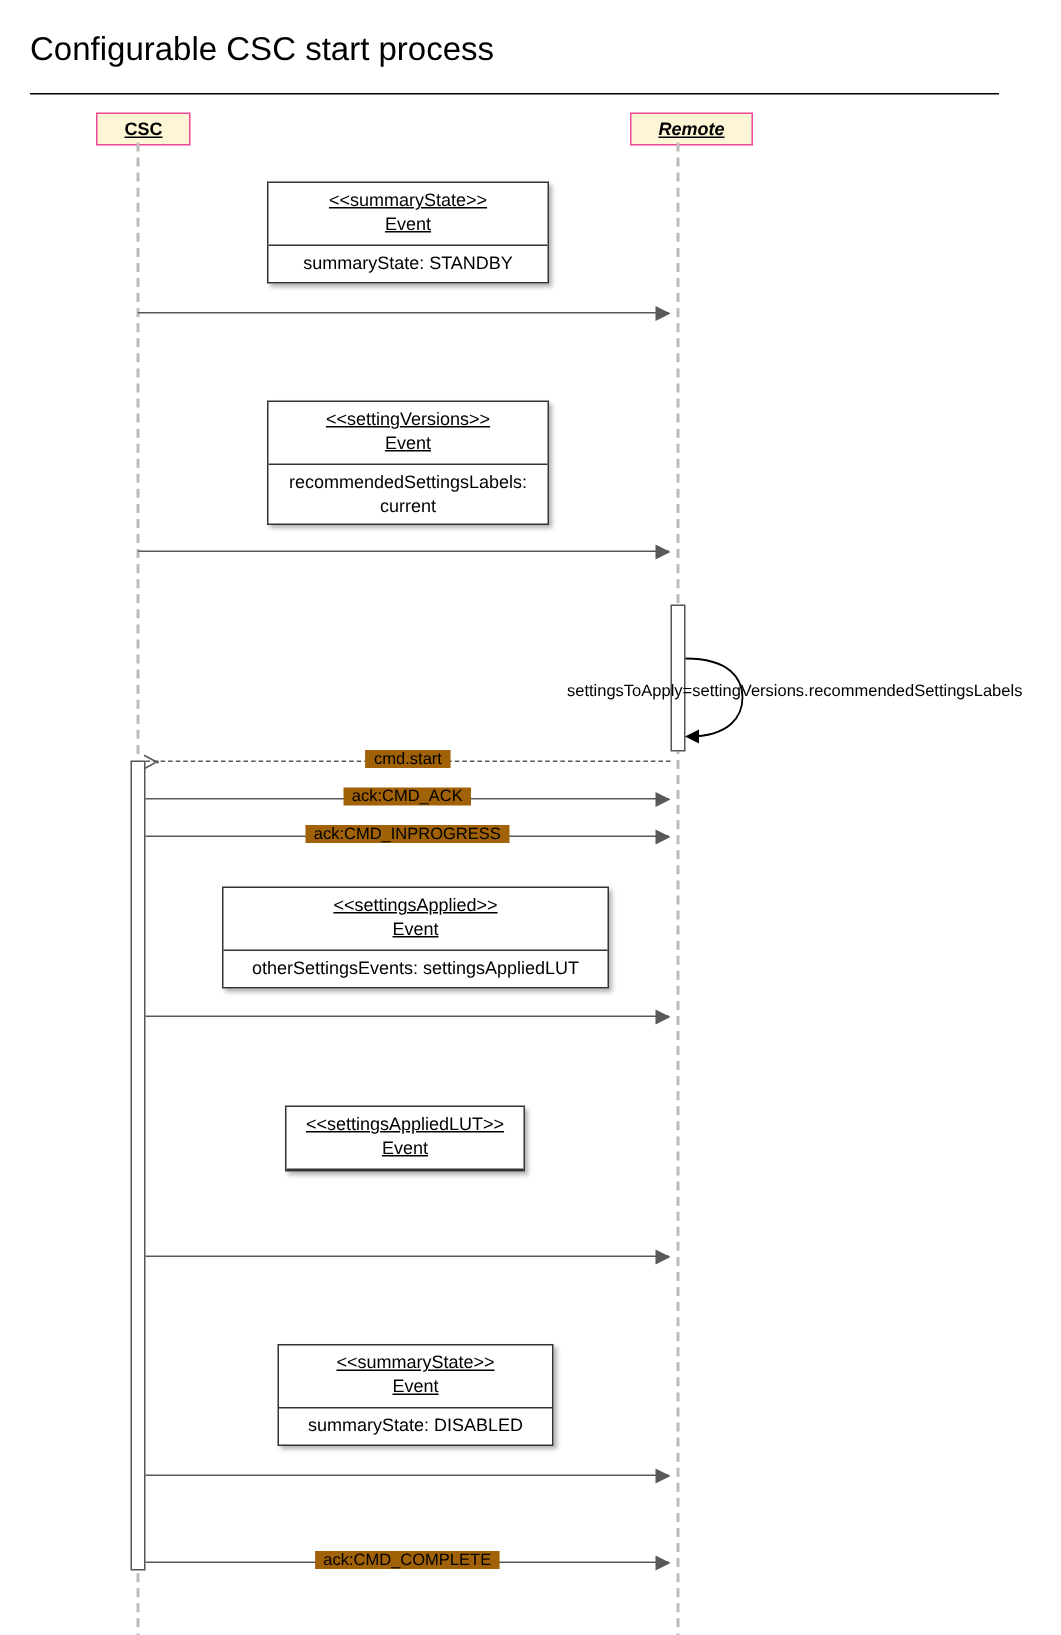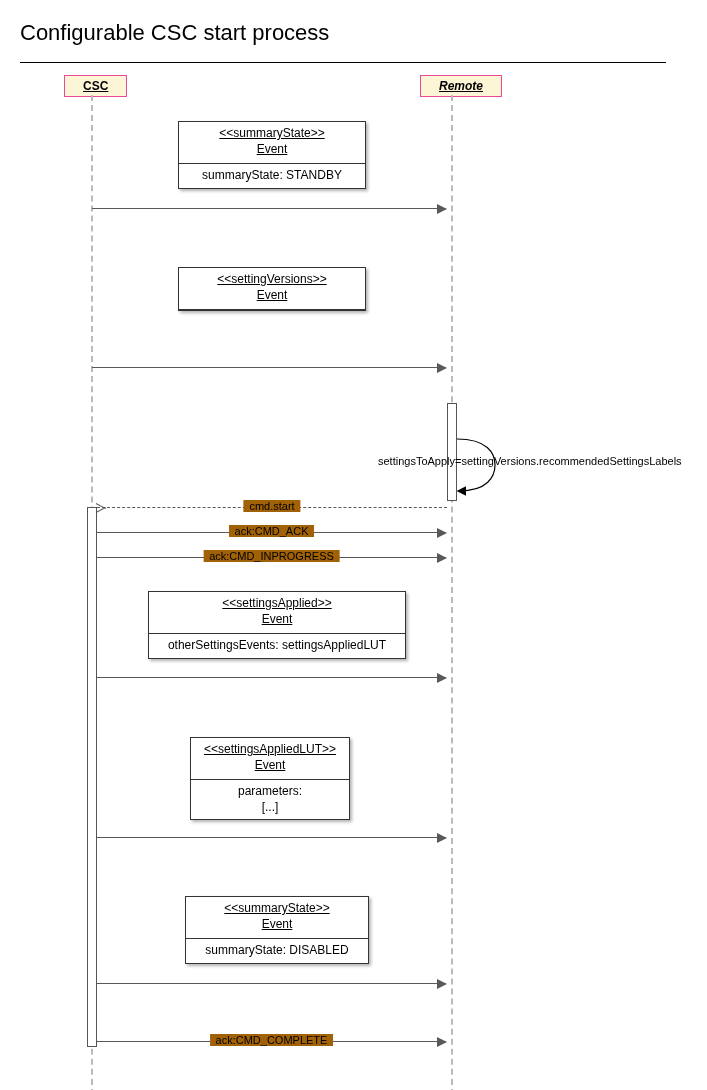--- a/index.html
+++ b/index.html
@@ -151,20 +151,24 @@
   </div>
   <div class="arrow" style="left:72px; top:133px; width:354px;">
       <div class="head"></div>
     </div>
 
   <div class="msgbox" style="left:158px; top:192px; width:188px;">
     <div class="hdr">
       <span class="stereo">&lt;&lt;settingVersions&gt;&gt;</span><br>
       <span class="ename">Event</span>
     </div>
+    <div class="body">
+      <span>recommendedSettingsLabels:</span><br>
+      <span>current</span>
+    </div>
   </div>
   <div class="arrow" style="left:72px; top:292px; width:354px;">
       <div class="head"></div>
     </div>
 
   <div class="activation" style="left:427px; top:328px; height:98px;"></div>
 
   <svg class="selfloop" style="left:437px; top:360px;" width="42" height="62">
     <defs>
       <marker id="arrh" markerWidth="8" markerHeight="8" refX="6" refY="4" orient="auto">
@@ -201,24 +205,20 @@
   </div>
   <div class="arrow" style="left:77px; top:602px; width:349px;">
       <div class="head"></div>
     </div>
 
   <div class="msgbox" style="left:170px; top:662px; width:160px;">
     <div class="hdr">
       <span class="stereo">&lt;&lt;settingsAppliedLUT&gt;&gt;</span><br>
       <span class="ename">Event</span>
     </div>
-    <div class="body">
-      <span>parameters:</span><br>
-      <span>[...]</span>
-    </div>
   </div>
   <div class="arrow" style="left:77px; top:762px; width:349px;">
       <div class="head"></div>
     </div>
 
   <div class="msgbox" style="left:165px; top:821px; width:184px;">
     <div class="hdr">
       <span class="stereo">&lt;&lt;summaryState&gt;&gt;</span><br>
       <span class="ename">Event</span>
     </div>

